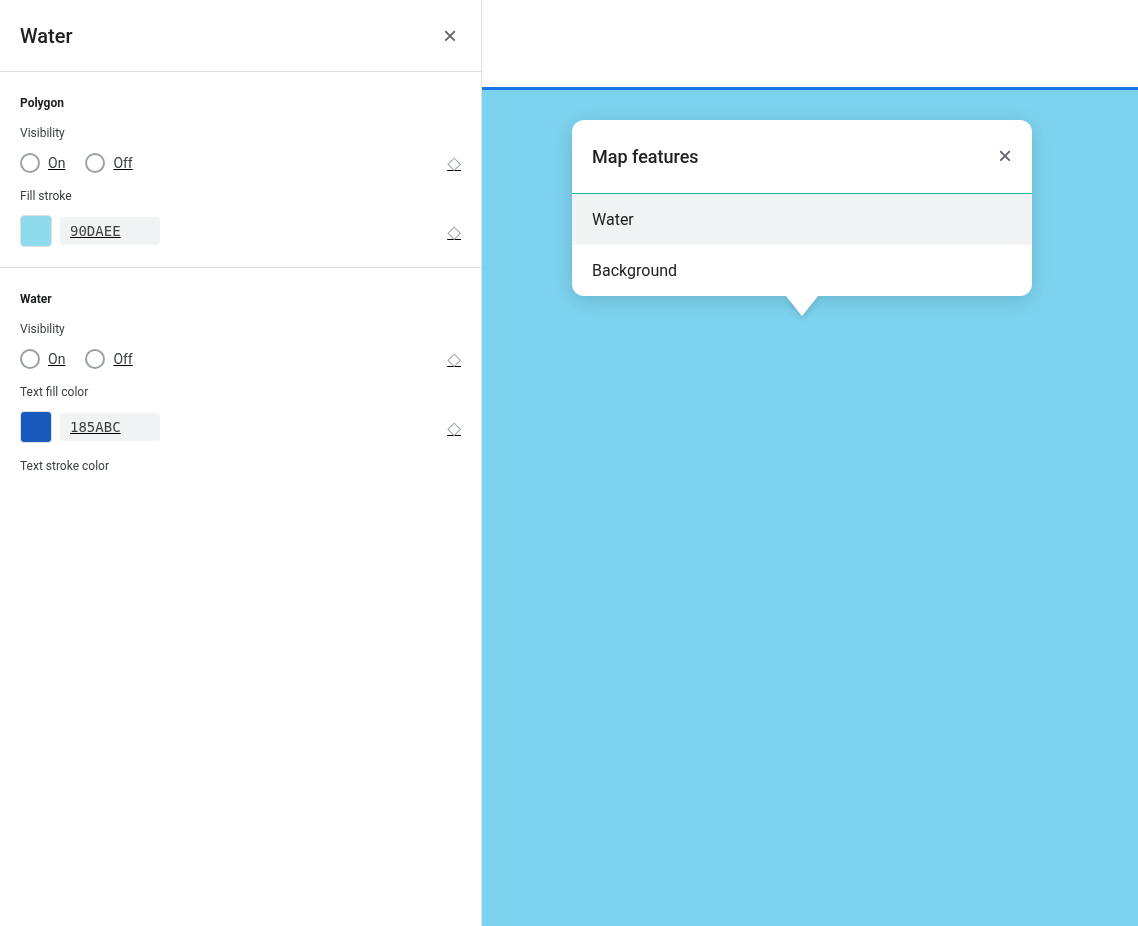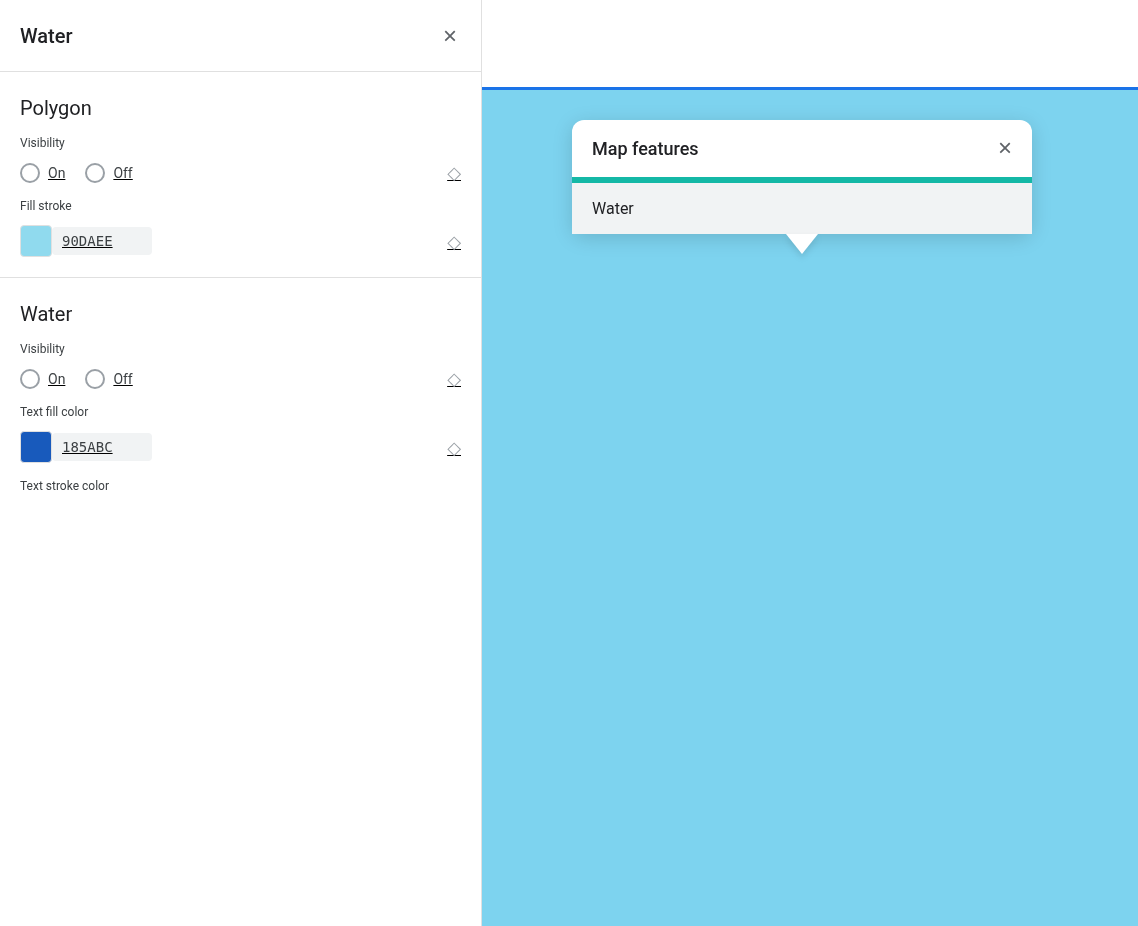--- a/index.html
+++ b/index.html
@@ -49,22 +49,22 @@
       align-items: center;
       justify-content: center;
     }
 
     .panel-section {
       padding: 24px 20px 20px 20px;
       border-bottom: 1px solid #e0e0e0;
     }
 
     .section-title {
-      font-size: 20px;
-      font-weight: 400;
+      font-size: 12px;
+      font-weight: 700;
       color: #202124;
       margin-bottom: 16px;
     }
 
     .field-label {
       font-size: 12px;
       color: #3c4043;
       margin-bottom: 12px;
     }
 
@@ -105,20 +105,21 @@
 
     .diamond-icon {
       color: #9aa0a6;
       font-size: 18px;
       cursor: pointer;
     }
 
     .color-row {
       display: flex;
       align-items: center;
+      gap: 8px;
       flex: 1;
     }
 
     .color-swatch {
       width: 32px;
       height: 32px;
       border-radius: 4px;
       border: 1px solid #e0e0e0;
       flex-shrink: 0;
     }
@@ -166,22 +167,22 @@
       box-shadow: 0 4px 20px rgba(0,0,0,0.15);
       width: 460px;
       padding: 0;
       overflow: visible;
     }
 
     .popup-header {
       display: flex;
       align-items: center;
       justify-content: space-between;
-      padding: 16px 20px;
-      border-bottom: 6px solid #14b8a6;
+      padding: 24px 20px;
+      border-bottom: 1px solid #14b8a6;
     }
 
     .popup-title {
       font-size: 18px;
       font-weight: 500;
       color: #202124;
     }
 
     .popup-close {
       cursor: pointer;
@@ -316,15 +317,18 @@
   <div class="map-top-bar"></div>
 
   <div class="map-popup">
     <div class="popup-header">
       <span class="popup-title">Map features</span>
       <button class="popup-close x-symbol"></button>
     </div>
     <div class="popup-item selected">
       <span>Water</span>
     </div>
+    <div class="popup-item">
+      <span>Background</span>
+    </div>
     <div class="popup-arrow"></div>
   </div>
 </div>
 
 </body></html>

